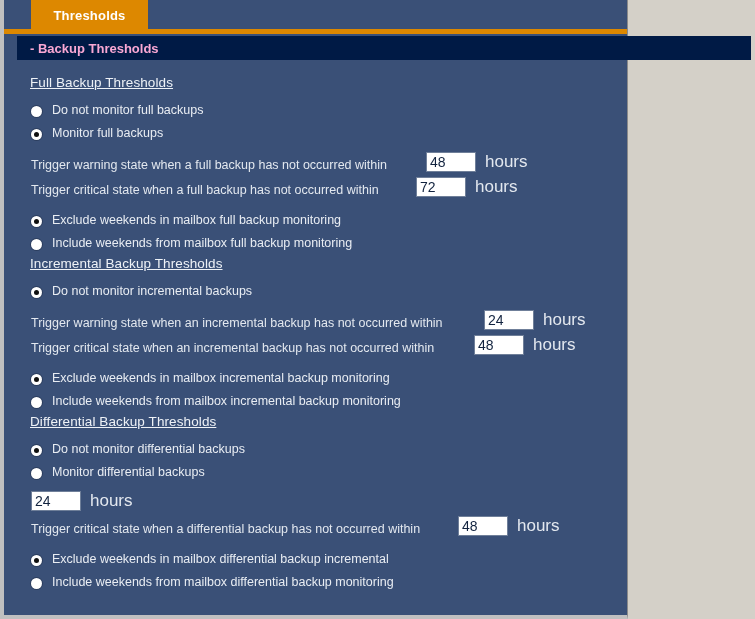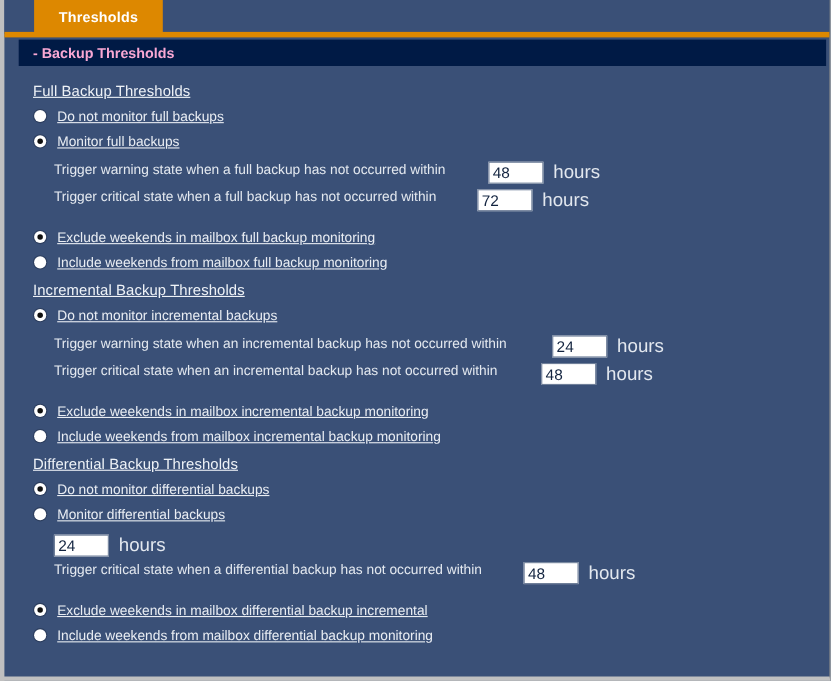--- a/index.html
+++ b/index.html
@@ -7,21 +7,21 @@
   html, body {
     margin: 0; padding: 0;
     width: 755px; height: 619px;
     background: #d4d0c8;
     font-family: "Liberation Sans", sans-serif;
     overflow: hidden;
   }
 
   #app {
     position: relative;
-    width: 755px;
+    width: 628px;
     height: 619px;
     background: #3a5077;
     border-left: 4px solid #c0c0c0;
     border-bottom: 4px solid #c0c0c0;
     border-right: 1px solid #8a8a8a;
   }
 
   
   .tab-strip {
     position: absolute;
@@ -82,24 +82,23 @@
     font-size: 13.5px;
     color: #eef2f7;
     margin: 2px 0 4px 1px;
     display: inline-block;
     letter-spacing: .1px;
   }
   .group-title-wrap { display: block; margin-top: 1px; }
 
   .radio-row {
     display: flex;
-    align-items: center;
+    align-items: flex-end;
     height: 23px;
     margin-left: 2px;
-    text-decoration: underline;
   }
   .radio {
     width: 11px; height: 11px;
     border-radius: 50%;
     background: #ffffff;
     margin-right: 10px;
     flex: 0 0 auto;
     position: relative;
     box-shadow: 0 0 0 1px rgba(20,30,50,.35);
   }
@@ -108,23 +107,23 @@
     position: absolute;
     left: 3px; top: 3px;
     width: 5px; height: 5px;
     border-radius: 50%;
     background: #101010;
   }
   .radio-label { color: #e9edf3; font-size: 12.5px; white-space: nowrap; }
 
   .trigger-row {
     display: flex;
-    align-items: flex-start;
+    align-items: flex-end;
     height: 25px;
-    margin-left: 20px;
+    margin-left: 2px;
   }
   .trigger-text {
     color: #e3e8ef;
     font-size: 12.5px;
     white-space: nowrap;
   }
   .hours-input {
     width: 50px;
     height: 20px;
     background: #ffffff;

